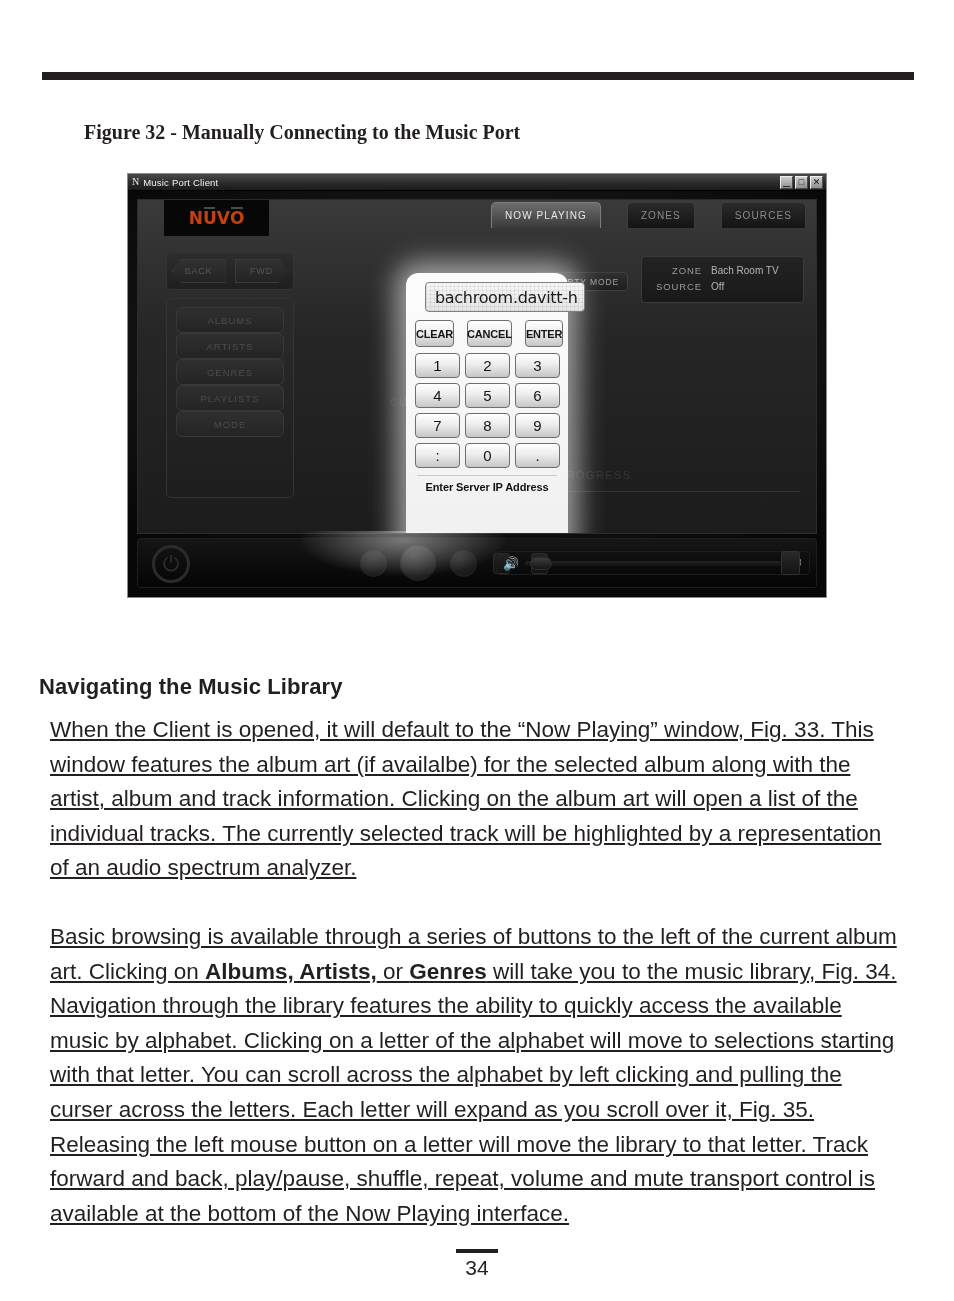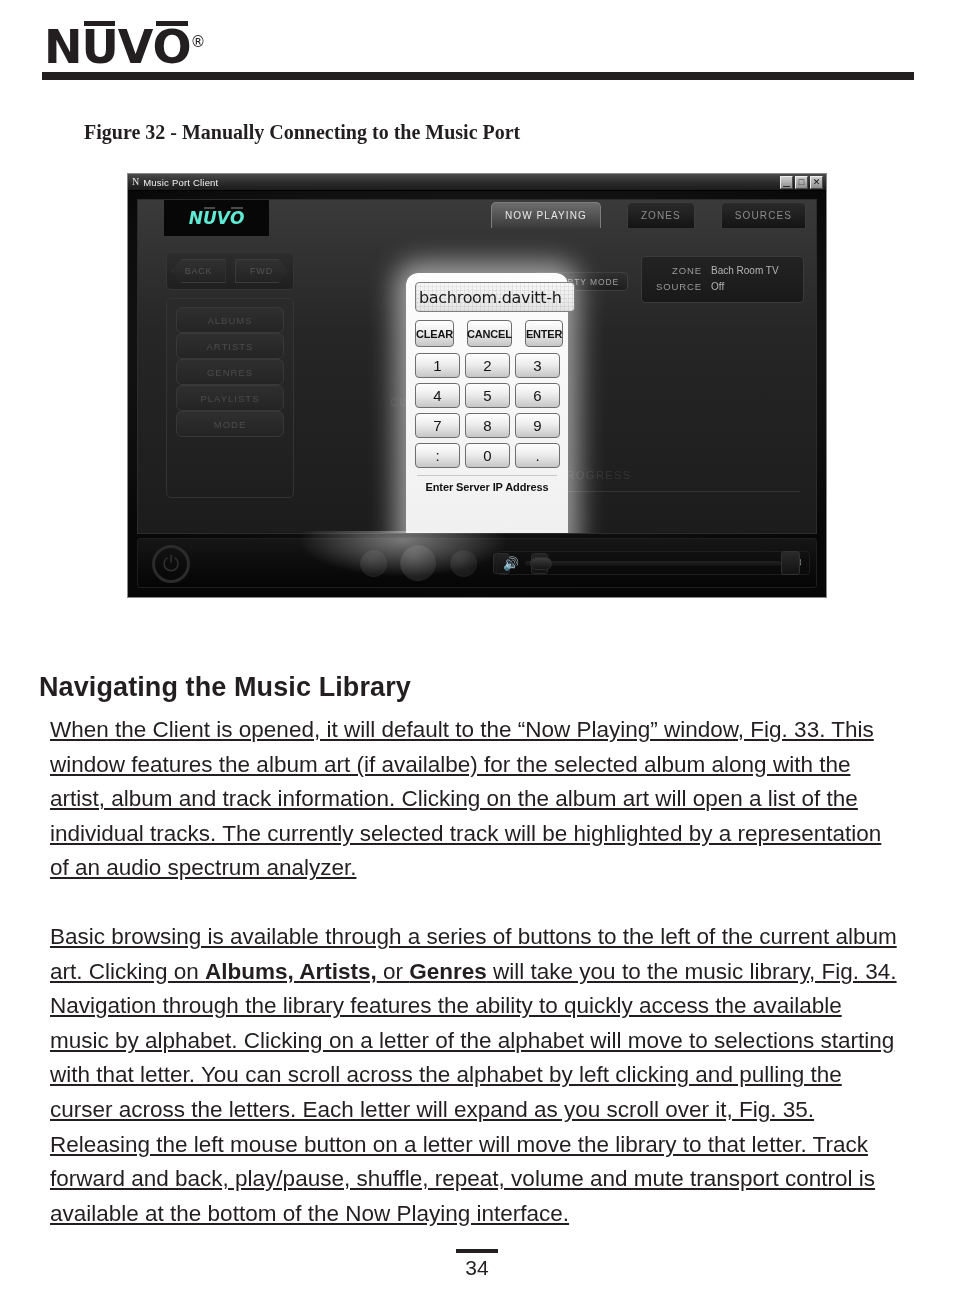--- a/index.html
+++ b/index.html
@@ -164,23 +164,22 @@
     height: 36px;
     background: #070707;
     display: flex;
     align-items: center;
     justify-content: center;
   }
   .app-logo-tab .lg {
     font-family: "DejaVu Sans", sans-serif;
     font-weight: bold;
     font-size: 17px;
-    color: #5eead4;
+    color: #c2410c;
     letter-spacing: 0px;
-    font-style: italic;
   }
   .app-logo-tab .ov { position: relative; display: inline-block; }
   .app-logo-tab .ov::after {
     content: "";
     position: absolute;
     left: 10%; right: 10%;
     top: -0.05em;
     height: 2px;
     background: #4a4a4a;
   }
@@ -376,21 +375,22 @@
     border: 1px solid #7f7f7f;
     border-radius: 4px;
     background:
       repeating-linear-gradient(0deg, rgba(0,0,0,0.06) 0 1px, transparent 1px 4px),
       repeating-linear-gradient(90deg, rgba(0,0,0,0.06) 0 1px, transparent 1px 4px),
       linear-gradient(180deg, #f7f7f7, #e4e4e4);
     box-sizing: border-box;
     display: flex;
     align-items: center;
     overflow: hidden;
-    padding-left: 3px;
+    padding-left: 9px;
+    margin-left: 10px;
   }
   .keypad-field .val {
     font-family: "DejaVu Sans", sans-serif;
     font-size: 16px;
     color: #1b1b1b;
     white-space: nowrap;
     letter-spacing: -0.3px;
   }
   .keypad-actions {
     display: flex;
@@ -557,21 +557,21 @@
     top: 672px;
     width: 878px;
     font-family: "Liberation Sans Narrow", "Liberation Sans", sans-serif;
     font-stretch: condensed;
     font-size: 22.5px;
     line-height: 34.6px;
     color: #231f20;
   }
   .body-copy h2 {
     margin: 0;
-    font-size: 27px;
+    font-size: 22px;
     font-weight: bold;
     line-height: 30px;
     letter-spacing: 0.1px;
   }
   .body-copy p {
     margin: 11px;
     text-decoration: underline;
   }
   .body-copy p.gap {
     margin-top: 34px;
@@ -596,21 +596,20 @@
     font-family: "Liberation Sans Narrow", "Liberation Sans", sans-serif;
     font-size: 21px;
     color: #231f20;
     line-height: 22px;
   }
 </style>
 </head>
 <body>
 
 <div class="page-header">
-  <div class="brand-logo">N<span class="ov">U</span>V<span class="ov">O</span><span class="brand-reg">®</span></div>
   <div class="header-rule"></div>
 </div>
 
 <div class="figure-caption">Figure 32 - Manually Connecting to the Music Port</div>
 
 <div class="figure-frame">
 
   <div class="win-titlebar">
     <span class="win-title-icon">N</span>
     <span class="win-title-text">Music Port Client</span>

